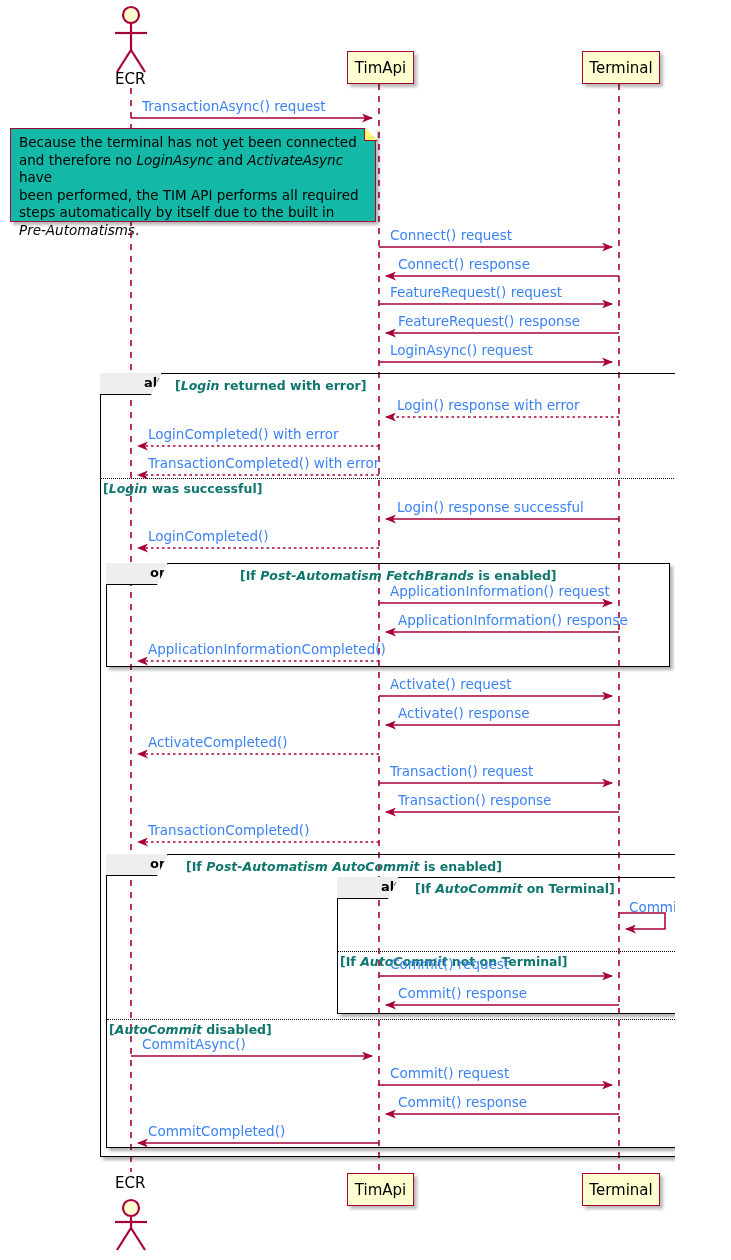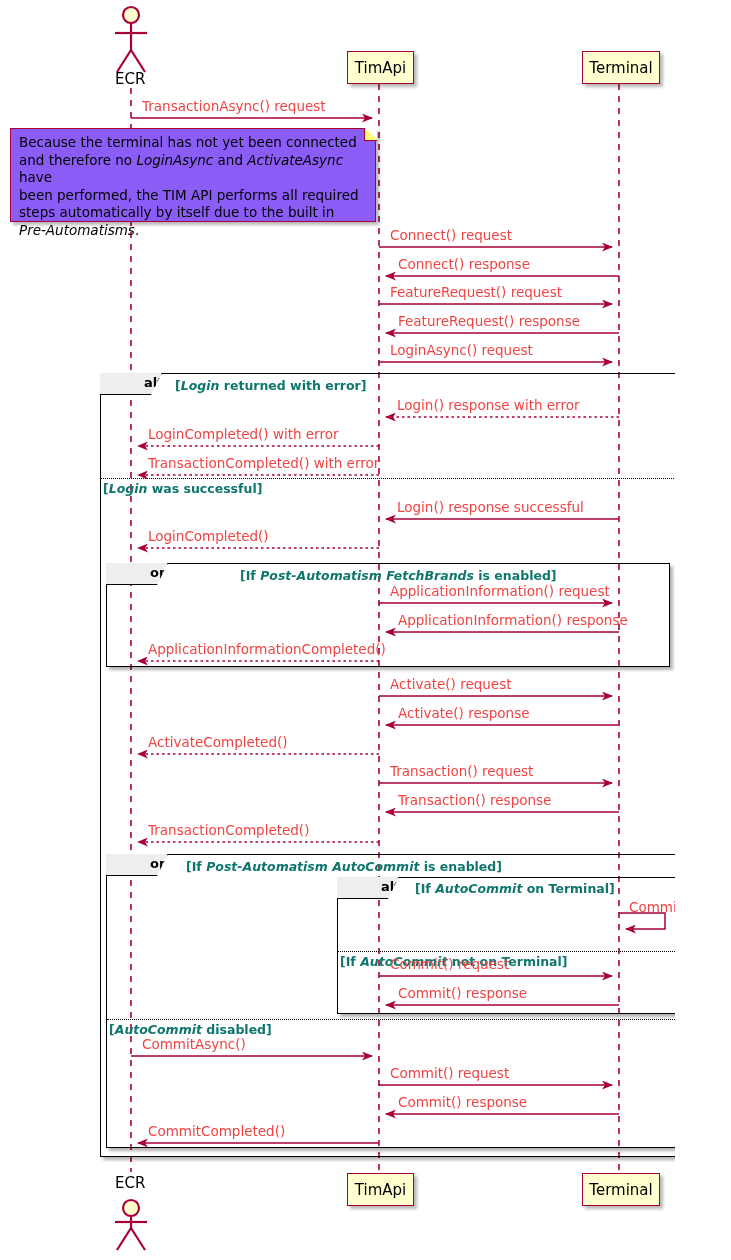--- a/index.html
+++ b/index.html
@@ -1,24 +1,24 @@
 <!DOCTYPE html>
 <html><head>
 <meta charset="utf-8">
 <style>
   html,body{margin:0;padding:0;background:#fff;}
   body{font-family:"DejaVu Sans","Liberation Sans",sans-serif;}
   #diagram{position:relative;width:675px;height:1260px;overflow:hidden;background:#fff;}
   #diagram svg{position:absolute;left:0;top:0;}
-  .lbl{position:absolute;font-size:13.5px;color:#ef4444;white-space:nowrap;line-height:1;}
+  .lbl{position:absolute;font-size:13.5px;color:#3b82f6;white-space:nowrap;line-height:1;}
   .plabel{position:absolute;font-size:15px;color:#000;white-space:nowrap;}
   .pbox{position:absolute;background:#FEFECE;border:1.6px solid #A80036;
         box-shadow:3px 3px 3px rgba(0,0,0,.28);display:flex;align-items:center;
         justify-content:center;font-size:15px;color:#000000;}
-  .note{position:absolute;background:#8b5cf6;border:1.3px solid #A80036;
+  .note{position:absolute;background:#14b8a6;border:1.3px solid #A80036;
         box-shadow:3px 3px 3px rgba(0,0,0,.28);font-size:13.5px;line-height:17.5px;
         color:#000;padding:5px 8px 6px 8px;box-sizing:border-box;}
   .note i{font-style:italic;}
   .frame{position:absolute;border:1.8px solid #000;box-shadow:3px 3px 3px rgba(0,0,0,.30);
          box-sizing:border-box;background:transparent;}
   .ftab{position:absolute;font-size:13px;font-weight:bold;color:#000;
         background:#EEEEEE;border:1.6px solid #000;border-top:none;border-left:none;
         padding:2px 14px 2px 9px;box-sizing:border-box;line-height:15px;}
   .ftab-clip{clip-path:polygon(0 0,100% 0,calc(100% - 11px) 100%,0 100%);padding-left:44px;}
   .fcond{position:absolute;font-size:12.5px;font-weight:bold;color:#0f766e;white-space:nowrap;}

